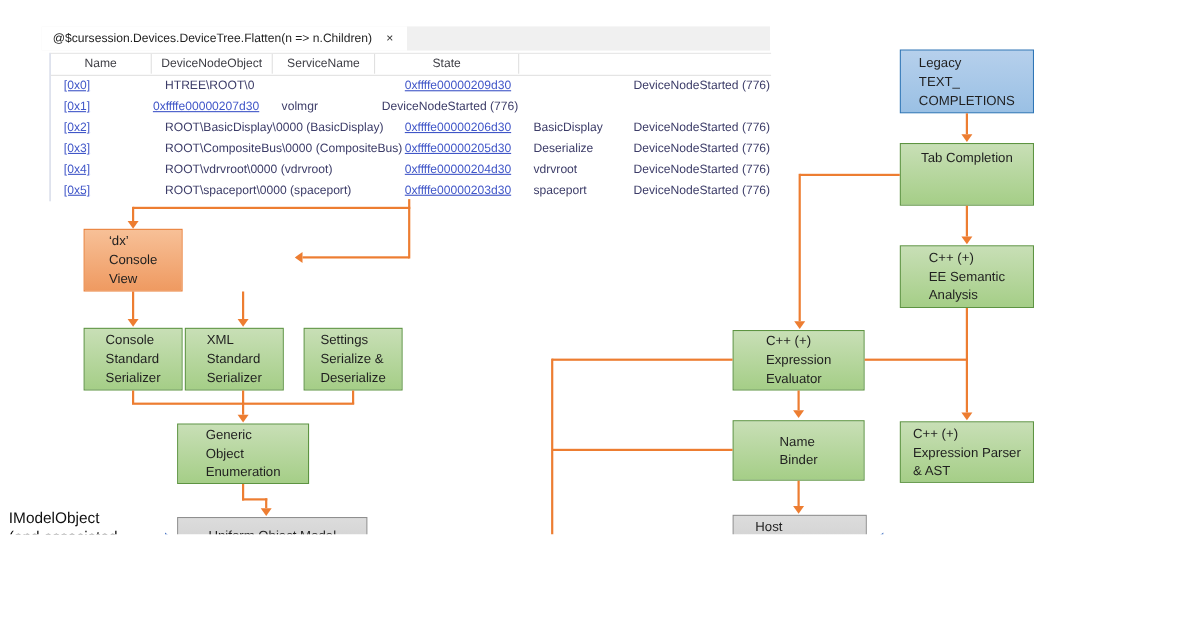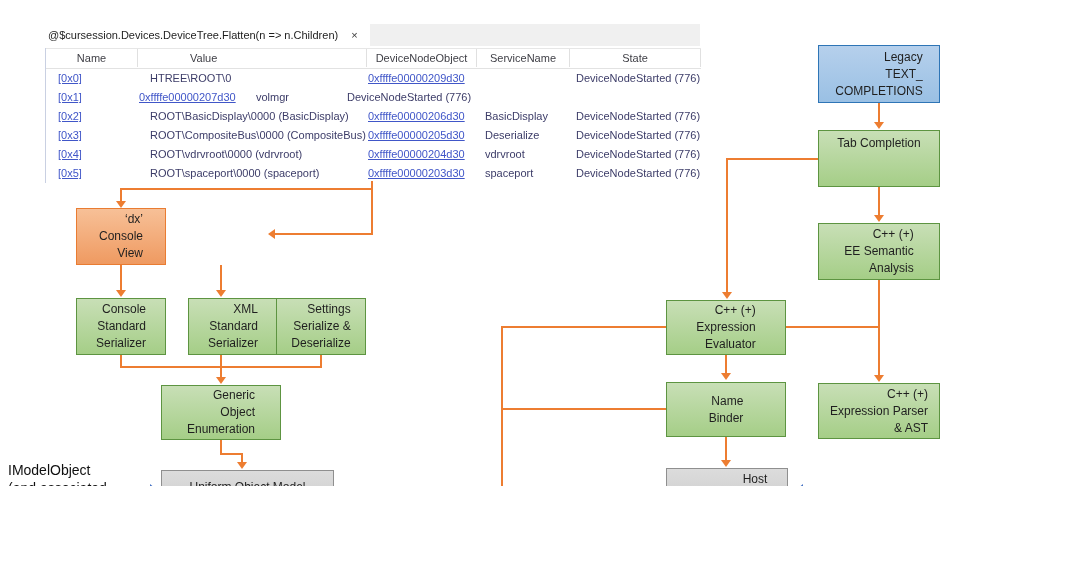--- a/index.html
+++ b/index.html
@@ -19,21 +19,21 @@
   .tr{display:flex;height:19px;line-height:19px;}
   .td{box-sizing:border-box;white-space:nowrap;overflow:hidden;}
   .col-name{width:92px;}  .col-value{width:229px;} .col-node{width:110px;}
   .col-service{width:93px;} .col-state{width:131px;}
   .td.col-name{padding-left:12px;} .td.col-value{padding-left:12px;}
   .td.col-node{padding-left:1px;}  .td.col-service{padding-left:8px;} .td.col-state{padding-left:6px;}
   .lnk{color:#4056c8;text-decoration:underline;cursor:pointer;}
 
   
   .bx{position:absolute;box-sizing:border-box;display:flex;align-items:center;justify-content:center;
-      text-align:right;font-size:12px;line-height:17px;white-space:pre-line;color:#1f1f1f;border:1px solid;}
+      text-align:left;font-size:12px;line-height:17px;white-space:pre-line;color:#1f1f1f;border:1px solid;}
   .bx.green {background:linear-gradient(180deg,#c8dfb6 0%,#a5ce87 100%);border-color:#5d9441;}
   .bx.blue  {background:linear-gradient(180deg,#b6d0ec 0%,#9ac0e4 100%);border-color:#2e75b6;}
   .bx.salmon{background:linear-gradient(180deg,#f7c097 0%,#ef9a61 100%);border-color:#e97c32;}
   .bx.gray  {background:linear-gradient(180deg,#dcdcdc 0%,#c6c6c6 100%);border-color:#8f8f8f;}
   .topalign{align-items:flex-start;padding-top:4px;}
   .topalign8{align-items:flex-start;padding-top:8px;}
 
   
   .hl,.vl{position:absolute;background:#ED7D31;}
   .hl{height:2px;} .vl{width:2px;}
@@ -58,21 +58,20 @@
   <div class="tabbar">
     <div class="tab">
       <span>@$cursession.Devices.DeviceTree.Flatten(n =&gt; n.Children)</span>
       <span class="close">×</span>
     </div>
   </div>
 
   <div class="tbl">
     <div class="thead">
       <div class="th col-name">Name</div>
-      <div class="th col-value th-value">Value</div>
       <div class="th col-node">DeviceNodeObject</div>
       <div class="th col-service">ServiceName</div>
       <div class="th col-state">State</div>
     </div>
     <div>
         <div class="tr">
       <div class="td col-name"><span class="lnk">[0x0]</span></div>
       <div class="td col-value">HTREE\ROOT\0</div>
       <div class="td col-node"><span class="lnk">0xffffe00000209d30</span></div>
       <div class="td col-service"></div>
@@ -132,21 +131,21 @@
 Binder</div>
   <div class="bx gray" style="left:666px;top:468px;width:122px;height:57px">Host
 Type System &amp;
 Memory, …</div>
   <div class="bx salmon" style="left:76px;top:208px;width:90px;height:57px">‘dx’
 Console
 View</div>
   <div class="bx green" style="left:76px;top:298px;width:90px;height:57px">Console
 Standard
 Serializer</div>
-  <div class="bx green" style="left:188px;top:298px;width:90px;height:57px">XML
+  <div class="bx green" style="left:168px;top:298px;width:90px;height:57px">XML
 Standard
 Serializer</div>
   <div class="bx green" style="left:276px;top:298px;width:90px;height:57px">Settings
 Serialize &amp;
 Deserialize</div>
   <div class="bx green" style="left:161px;top:385px;width:120px;height:55px">Generic
 Object
 Enumeration</div>
   <div class="bx gray topalign8" style="left:161px;top:470px;width:173px;height:57px">Uniform Object Model</div>
 

